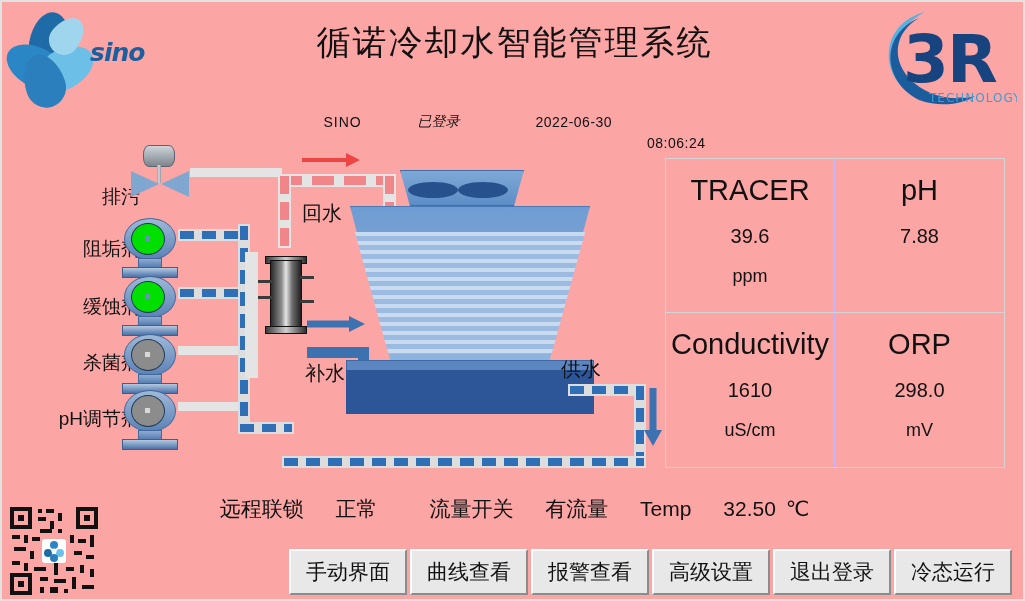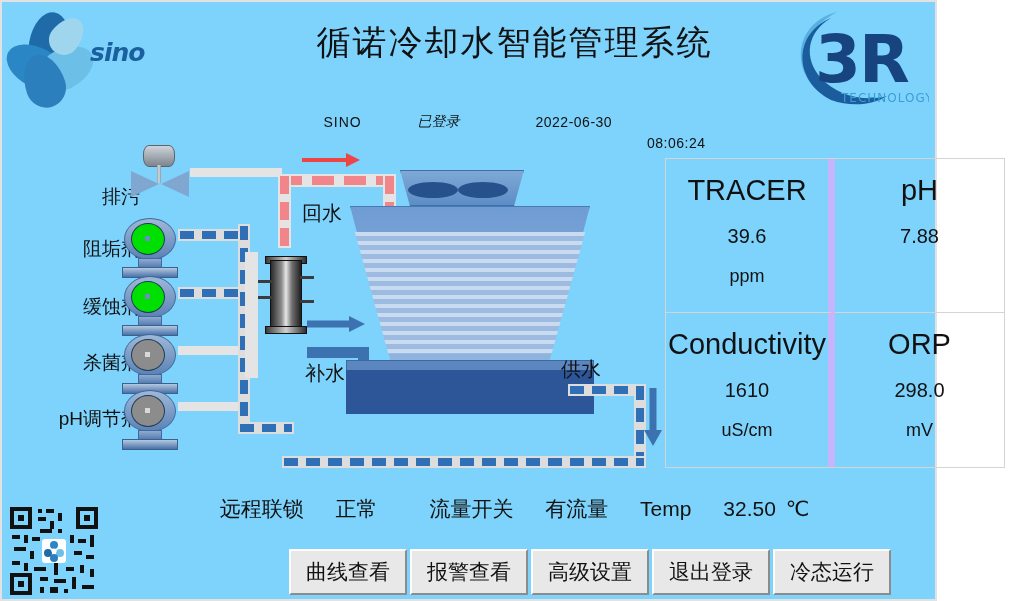--- a/index.html
+++ b/index.html
@@ -1,18 +1,18 @@
 <!DOCTYPE html>
 <html><head>
 <meta charset="utf-8">
 <style>
   html,body{margin:0;padding:0;background:#fff;}
   body{width:1025px;height:601px;overflow:hidden;
        font-family:"Liberation Sans","DejaVu Sans",sans-serif;}
-  #app{position:relative;width:937px;height:601px;background:#7dd3fc;
+  #app{position:relative;width:1025px;height:601px;background:#fca5a5;
        border:2px solid #e2e2e2;box-sizing:border-box;}
 
   
   #title{position:absolute;left:0;top:18px;width:1025px;text-align:center;
          font-size:34px;color:#111;letter-spacing:2px;font-weight:400;}
   #subbar{position:absolute;left:0;top:90px;width:1025px;text-align:center;
           font-size:14px;color:#111;}
   #subbar span{display:inline-block;vertical-align:middle;}
   .sb-user{margin-right:52px;letter-spacing:1px;}
   .sb-state{margin-right:72px;font-style:italic;}
@@ -29,21 +29,21 @@
 
   
   #rr-logo{position:absolute;right:6px;top:2px;width:150px;height:108px;}
 
   
   #panel{position:absolute;left:663px;top:156px;width:340px;height:310px;
          border:1px solid #d4d4d4;box-sizing:border-box;display:flex;flex-wrap:wrap;}
   .cell{width:50%;height:50%;box-sizing:border-box;display:flex;
         flex-direction:column;align-items:center;justify-content:flex-start;
         padding-top:16px;}
-  .cell.b-r{border-right:7px solid #c4b5fd;}
+  .cell.b-r{border-right:1px solid #c4b5fd;}
   .cell.b-b{border-bottom:1px solid #d4d4d4;}
   .c-name{font-size:29px;color:#111;line-height:1.1;}
   .c-val{font-size:20px;color:#111;margin-top:18px;}
   .c-unit{font-size:18px;color:#111;margin-top:18px;}
 
   
   #status{position:absolute;left:0;top:493px;width:1025px;text-align:center;
           font-size:21px;color:#111;}
   #status span{display:inline-block;}
   .st-gap-l{margin-right:26px;}
@@ -329,20 +329,21 @@
     <span class="st-gap-l">远程联锁</span>
     <span class="st-gap-m">正常</span>
     <span class="st-gap-l">流量开关</span>
     <span class="st-gap-l">有流量</span>
     <span class="st-gap-l">Temp</span>
     <span class="st-gap-s">32.50</span>
     <span>℃</span>
   </div>
 
   <div id="btnbar">
+    <div class="btn">手动界面</div>
     <div class="btn">曲线查看</div>
     <div class="btn">报警查看</div>
     <div class="btn">高级设置</div>
     <div class="btn">退出登录</div>
     <div class="btn">冷态运行</div>
   </div>
 
   <div id="qr">
     <div class="finder" style="left:0;top:0;">
         <i></i>

